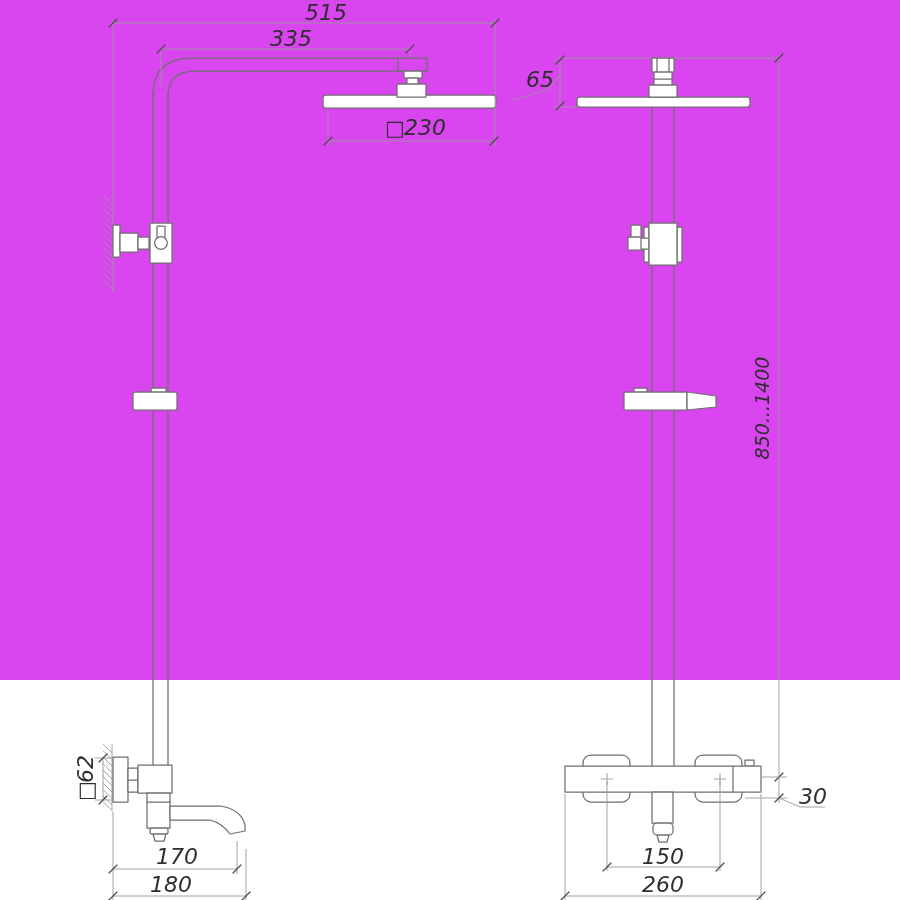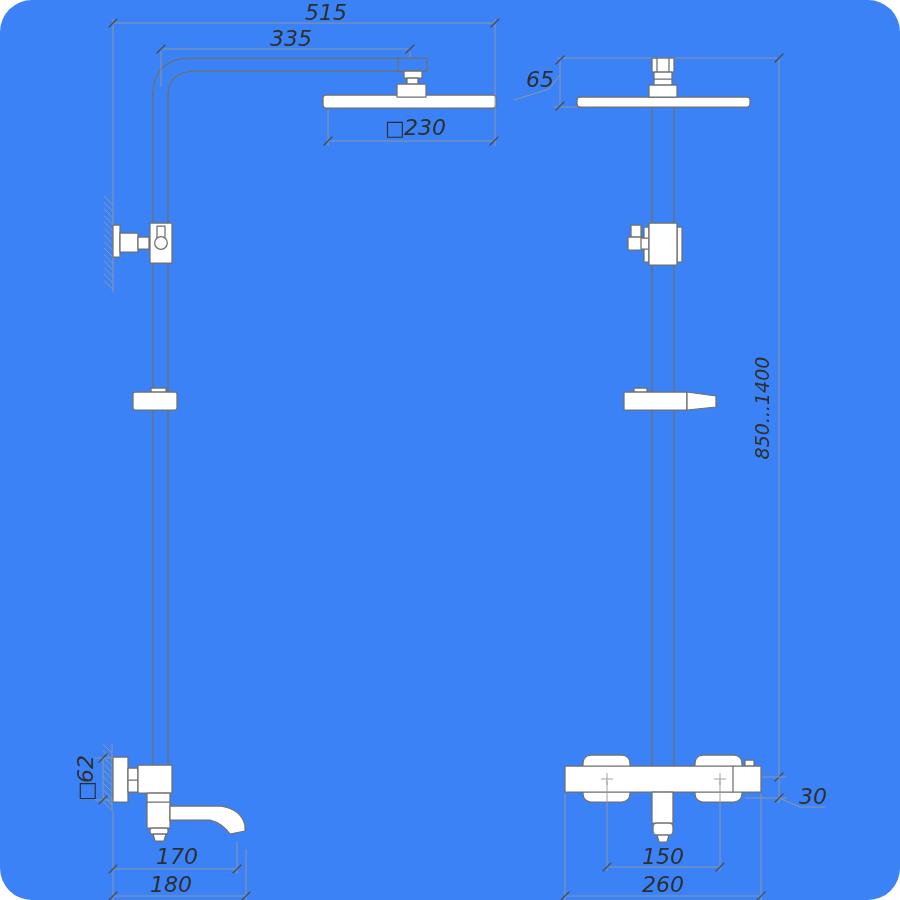--- a/index.html
+++ b/index.html
@@ -6,23 +6,22 @@
     margin: 0;
     padding: 0;
     background: #ffffff;
     width: 900px;
     height: 900px;
     overflow: hidden;
   }
   .stage {
     position: relative;
     width: 900px;
-    height: 900px;
-    background: #3b82f6;
-    border-radius: 32px;
+    height: 680px;
+    background: #d946ef;
   }
   svg { display: block; }
   
   .c  { fill: none; stroke: #6f6f6f; stroke-width: 1.25; stroke-linejoin: round; stroke-linecap: round; }
   
   .cf { fill: #ffffff; stroke: #6f6f6f; stroke-width: 1.25; stroke-linejoin: round; }
   
   .d  { fill: none; stroke: #999999; stroke-width: 0.9; }
   
   .tk { fill: none; stroke: #4a4a4a; stroke-width: 1.2; stroke-linecap: round; }

